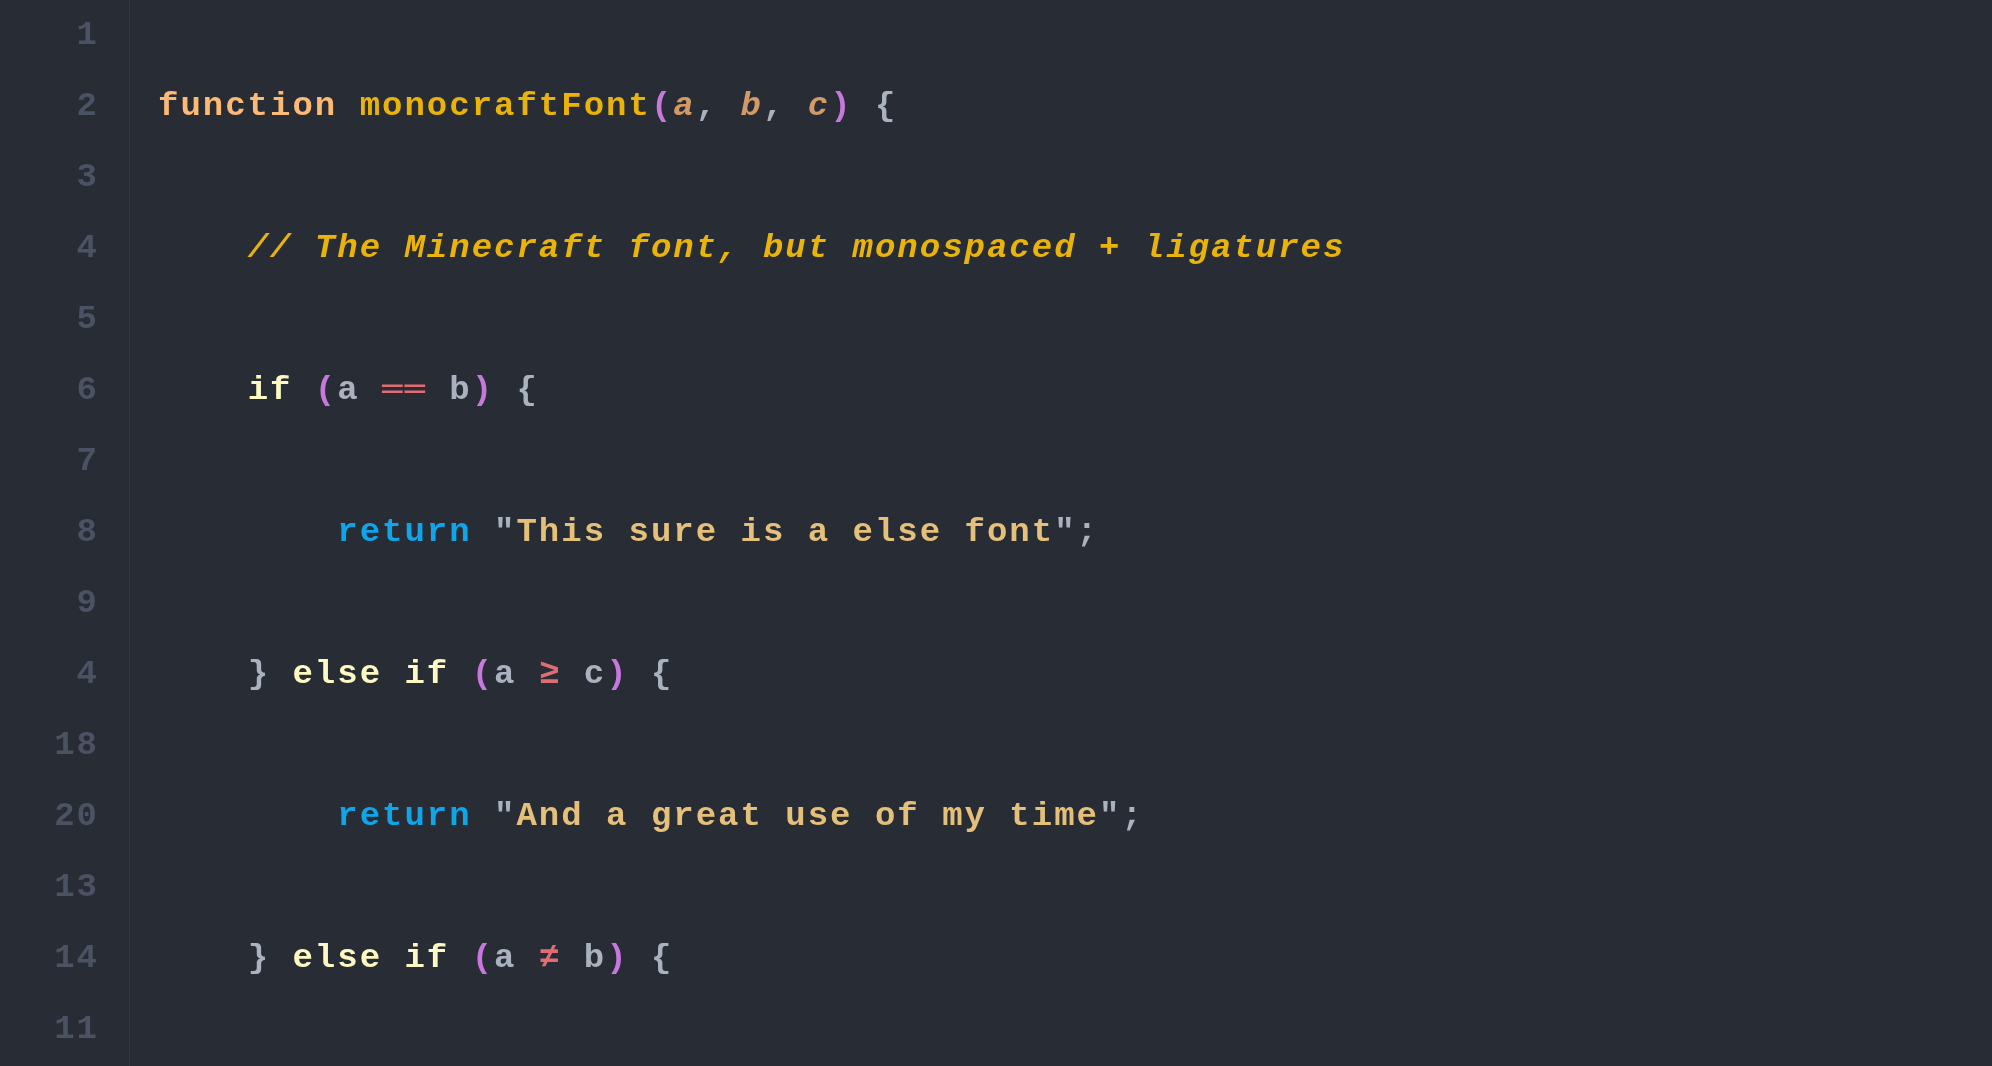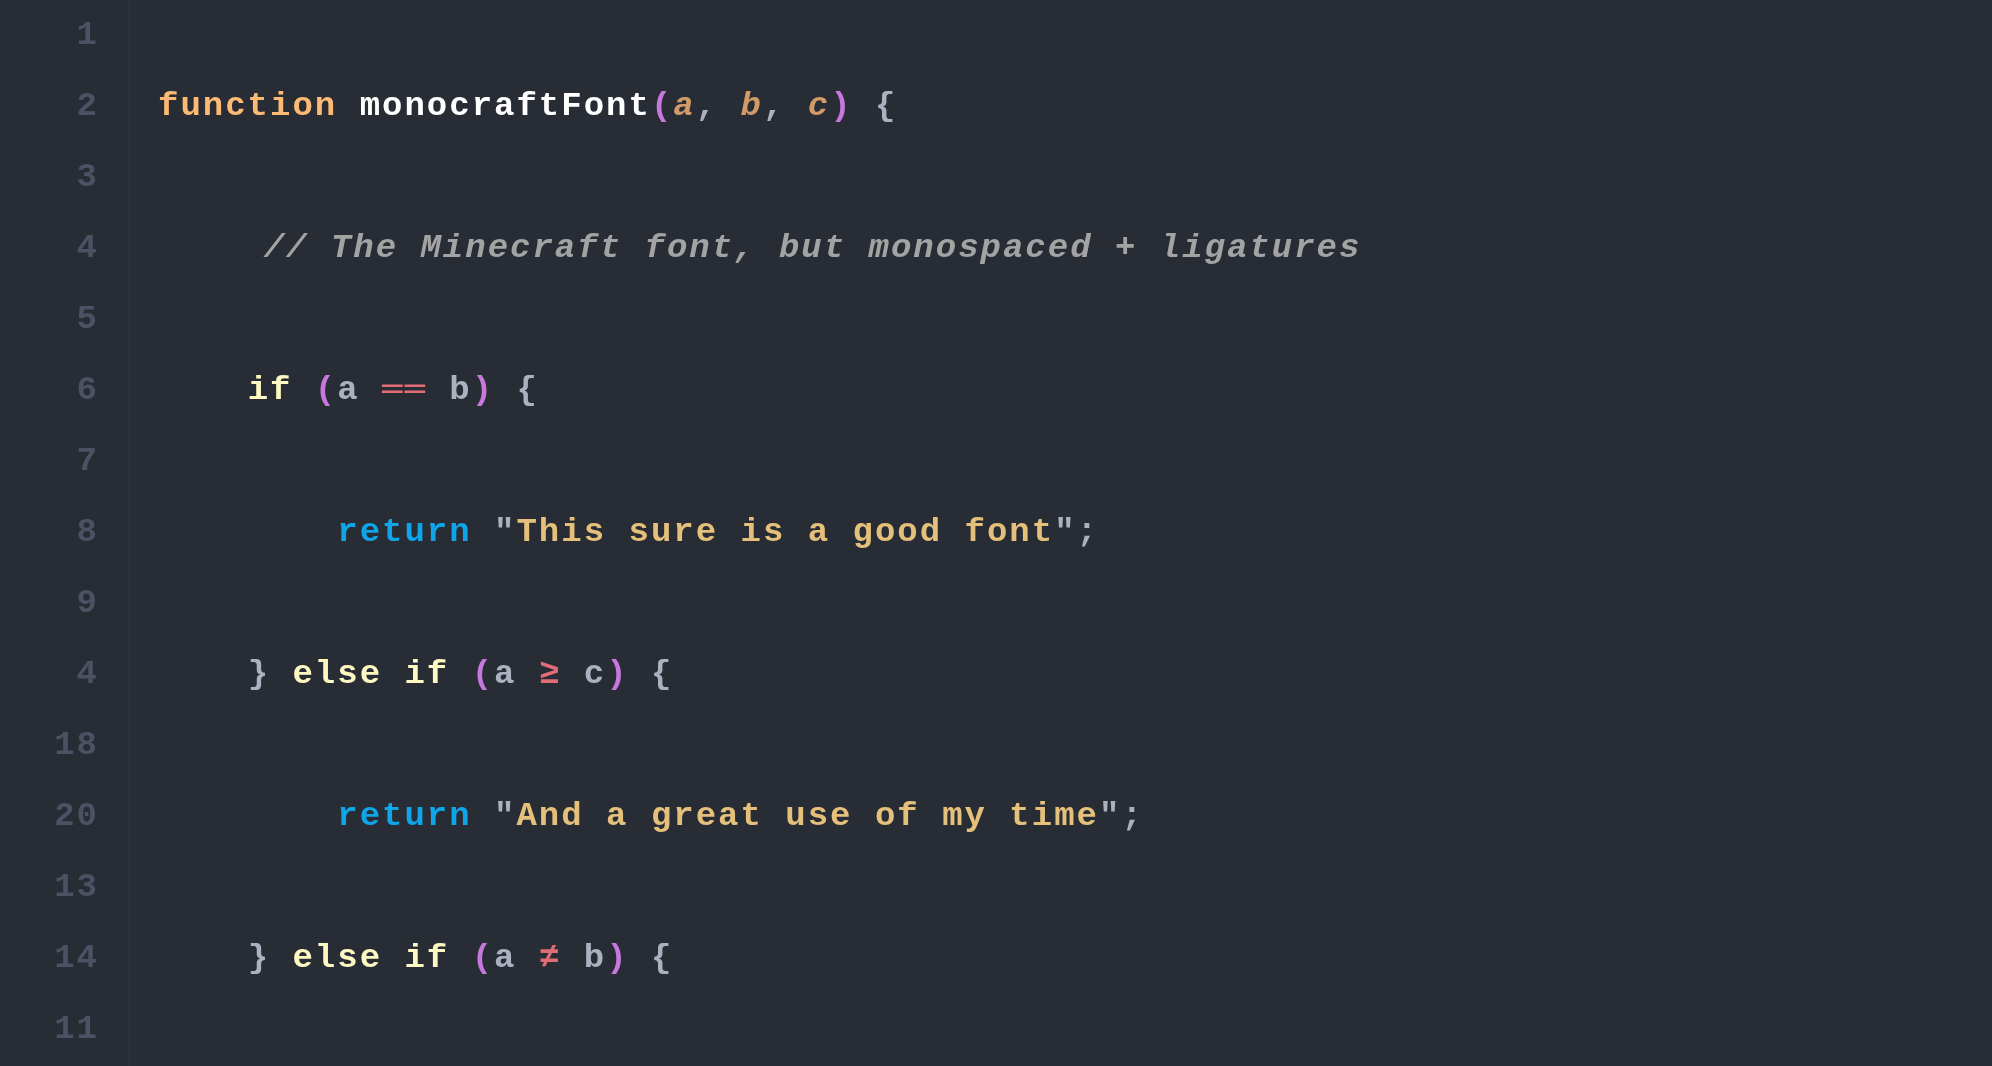--- a/index.html
+++ b/index.html
@@ -26,28 +26,28 @@
     border-right: 1px solid rgba(75,82,99,0.25);
   }
   .gutter .ln { display: block; }
   .code {
     padding-left: 28px;
     white-space: pre;
   }
   .line { display: block; height: 71px; }
   .tok-keyword  { color: #fef9c3; }
   .tok-func     { color: #fdba74; }
-  .tok-funcname { color: #ffffff; }
+  .tok-funcname { color: #eab308; }
   .tok-param    { color: #d19a66; font-style: italic; }
   .tok-punc     { color: #abb2bf; }
   .tok-op       { color: #e06c75; }
   .tok-paren    { color: #c678dd; }
   .tok-string   { color: #e5c07b; }
   .tok-quote    { color: #abb2bf; }
-  .tok-comment  { color: #a3a3a3; font-style: italic; margin-left: 16px; }
+  .tok-comment  { color: #eab308; font-style: italic; }
   .tok-return   { color: #0ea5e9; }
 </style>
 </head>
 <body>
 
 <div class="editor">
   <div class="gutter">
     <span class="ln">1</span>
     <span class="ln">2</span>
     <span class="ln">3</span>
@@ -62,21 +62,21 @@
     <span class="ln">20</span>
     <span class="ln">13</span>
     <span class="ln">14</span>
     <span class="ln">11</span>
   </div>
 
   <div class="code">
 <span class="line"><span class="tok-func">function</span><span class="tok-punc"> </span><span class="tok-funcname">monocraftFont</span><span class="tok-paren">(</span><span class="tok-param">a</span><span class="tok-punc">,</span><span class="tok-punc"> </span><span class="tok-param">b</span><span class="tok-punc">,</span><span class="tok-punc"> </span><span class="tok-param">c</span><span class="tok-paren">)</span><span class="tok-punc"> </span><span class="tok-punc">{</span></span>
 <span class="line">    <span class="tok-comment">// The Minecraft font, but monospaced + ligatures</span></span>
 <span class="line">    <span class="tok-keyword">if</span><span class="tok-punc"> </span><span class="tok-paren">(</span><span class="tok-punc">a</span><span class="tok-punc"> </span><span class="tok-op">══</span><span class="tok-punc"> </span><span class="tok-punc">b</span><span class="tok-paren">)</span><span class="tok-punc"> </span><span class="tok-punc">{</span></span>
-<span class="line">        <span class="tok-return">return</span><span class="tok-punc"> </span><span class="tok-quote">"</span><span class="tok-string">This sure is a good font</span><span class="tok-quote">"</span><span class="tok-punc">;</span></span>
+<span class="line">        <span class="tok-return">return</span><span class="tok-punc"> </span><span class="tok-quote">"</span><span class="tok-string">This sure is a else font</span><span class="tok-quote">"</span><span class="tok-punc">;</span></span>
 <span class="line">    <span class="tok-punc">}</span><span class="tok-punc"> </span><span class="tok-keyword">else</span><span class="tok-punc"> </span><span class="tok-keyword">if</span><span class="tok-punc"> </span><span class="tok-paren">(</span><span class="tok-punc">a</span><span class="tok-punc"> </span><span class="tok-op">≥</span><span class="tok-punc"> </span><span class="tok-punc">c</span><span class="tok-paren">)</span><span class="tok-punc"> </span><span class="tok-punc">{</span></span>
 <span class="line">        <span class="tok-return">return</span><span class="tok-punc"> </span><span class="tok-quote">"</span><span class="tok-string">And a great use of my time</span><span class="tok-quote">"</span><span class="tok-punc">;</span></span>
 <span class="line">    <span class="tok-punc">}</span><span class="tok-punc"> </span><span class="tok-keyword">else</span><span class="tok-punc"> </span><span class="tok-keyword">if</span><span class="tok-punc"> </span><span class="tok-paren">(</span><span class="tok-punc">a</span><span class="tok-punc"> </span><span class="tok-op">≠</span><span class="tok-punc"> </span><span class="tok-punc">b</span><span class="tok-paren">)</span><span class="tok-punc"> </span><span class="tok-punc">{</span></span>
 <span class="line">        </span>
 
 
 
 
 
 

